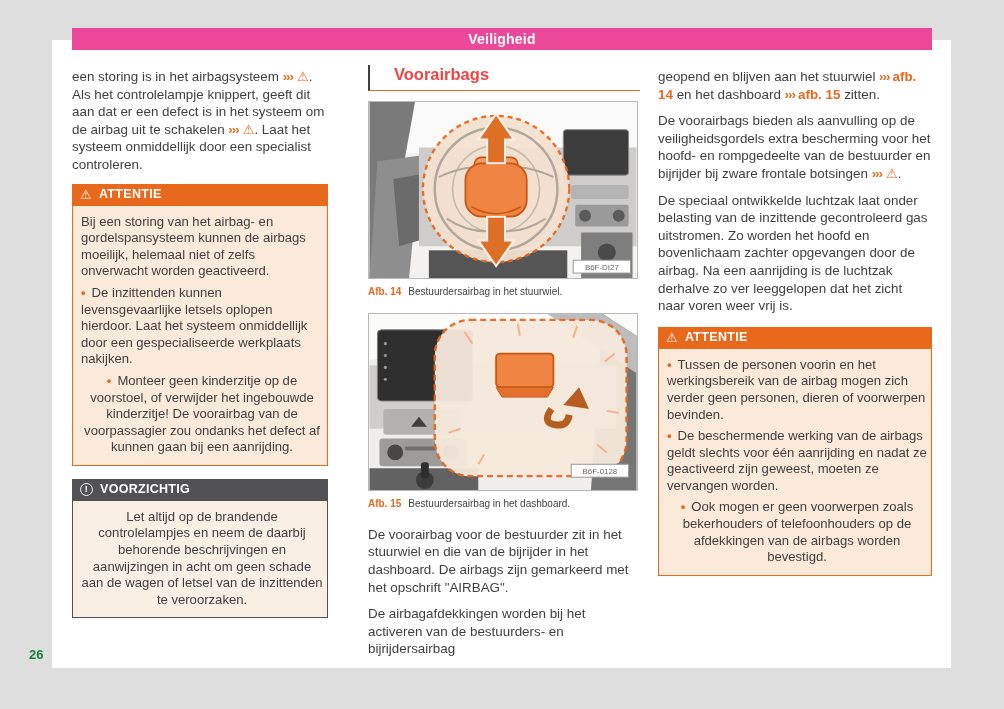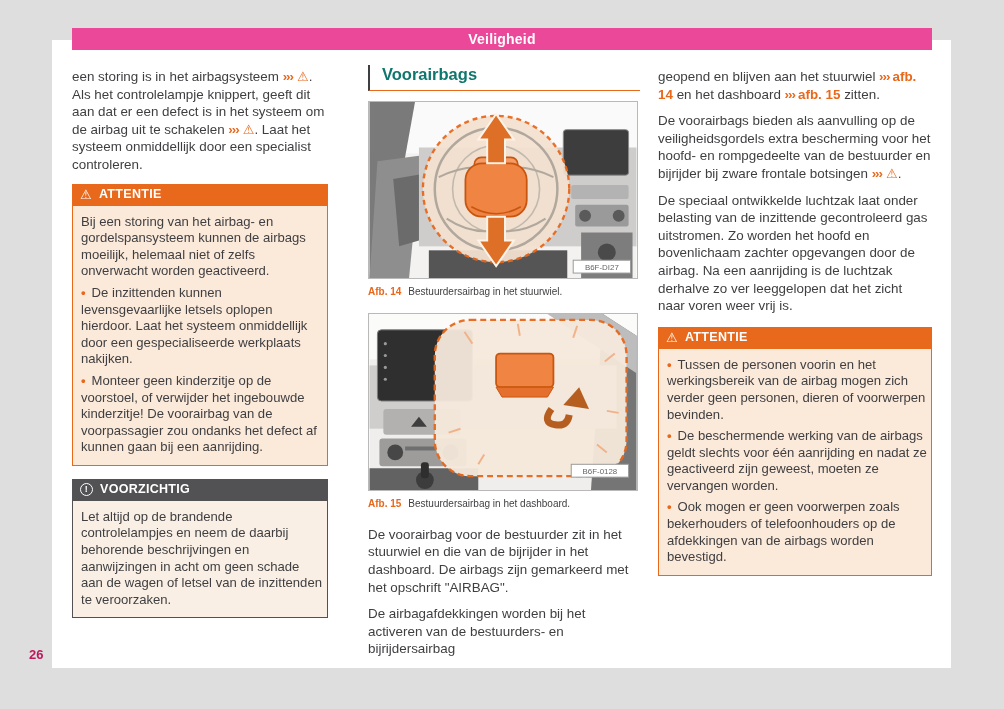--- a/index.html
+++ b/index.html
@@ -45,42 +45,42 @@
     display:flex; align-items:center; justify-content:center;
     font-size:9px; font-weight:bold; flex:0 0 auto;
   }
   .notebox-body {
     border:1px solid #e8681c; border-top:none;
     background:#fbe9da; padding:8px 4px 9px 8px;
     font-size:13.1px; line-height:16.6px;
   }
   .notebox-body.gray-border { border-color:#525254; background:#f9efe5; }
   .notebox-body p { margin-bottom:5px; }
-  .notebox-body p:last-child { margin-bottom:0; }
+  .notebox-body p:last-child { margin-bottom:0;text-align:center; }
   .bullet { color:#e8681c; font-weight:bold; margin-right:6px; }
 
   
   .section-heading {
     border-left:2px solid #3f3f41;
     border-bottom:1.5px solid #e8681c;
-    padding:1px 0 6px 12px;
-    font-size:16.5px; font-weight:bold; color:#0f766e;
+    padding:1px 0 6px 24px;
+    font-size:16.5px; font-weight:bold; color:#ef4444;
     margin-top:-3px; margin-bottom:10px;
   }
 
   
   .figure { margin-bottom:13px; }
   .figure-frame { border:1px solid #b9b9b9; display:block; }
   .figure-caption { margin-top:4px; font-size:10px; }
   .fig-label { color:#e8681c; font-weight:bold; margin-right:7px; }
   .fig-code-text { font-size:8px; fill:#666; font-family:"Liberation Sans",sans-serif; }
 
   .page-number {
     position:absolute; left:29px; top:647px;
-    font-size:13px; font-weight:bold; color:#be185d;
+    font-size:13px; font-weight:bold; color:#15803d;
   }
 </style>
 </head>
 <body>
 
 <div class="page">
 
   <div class="header-bar">
     <span>Veiligheid</span>
   </div>

